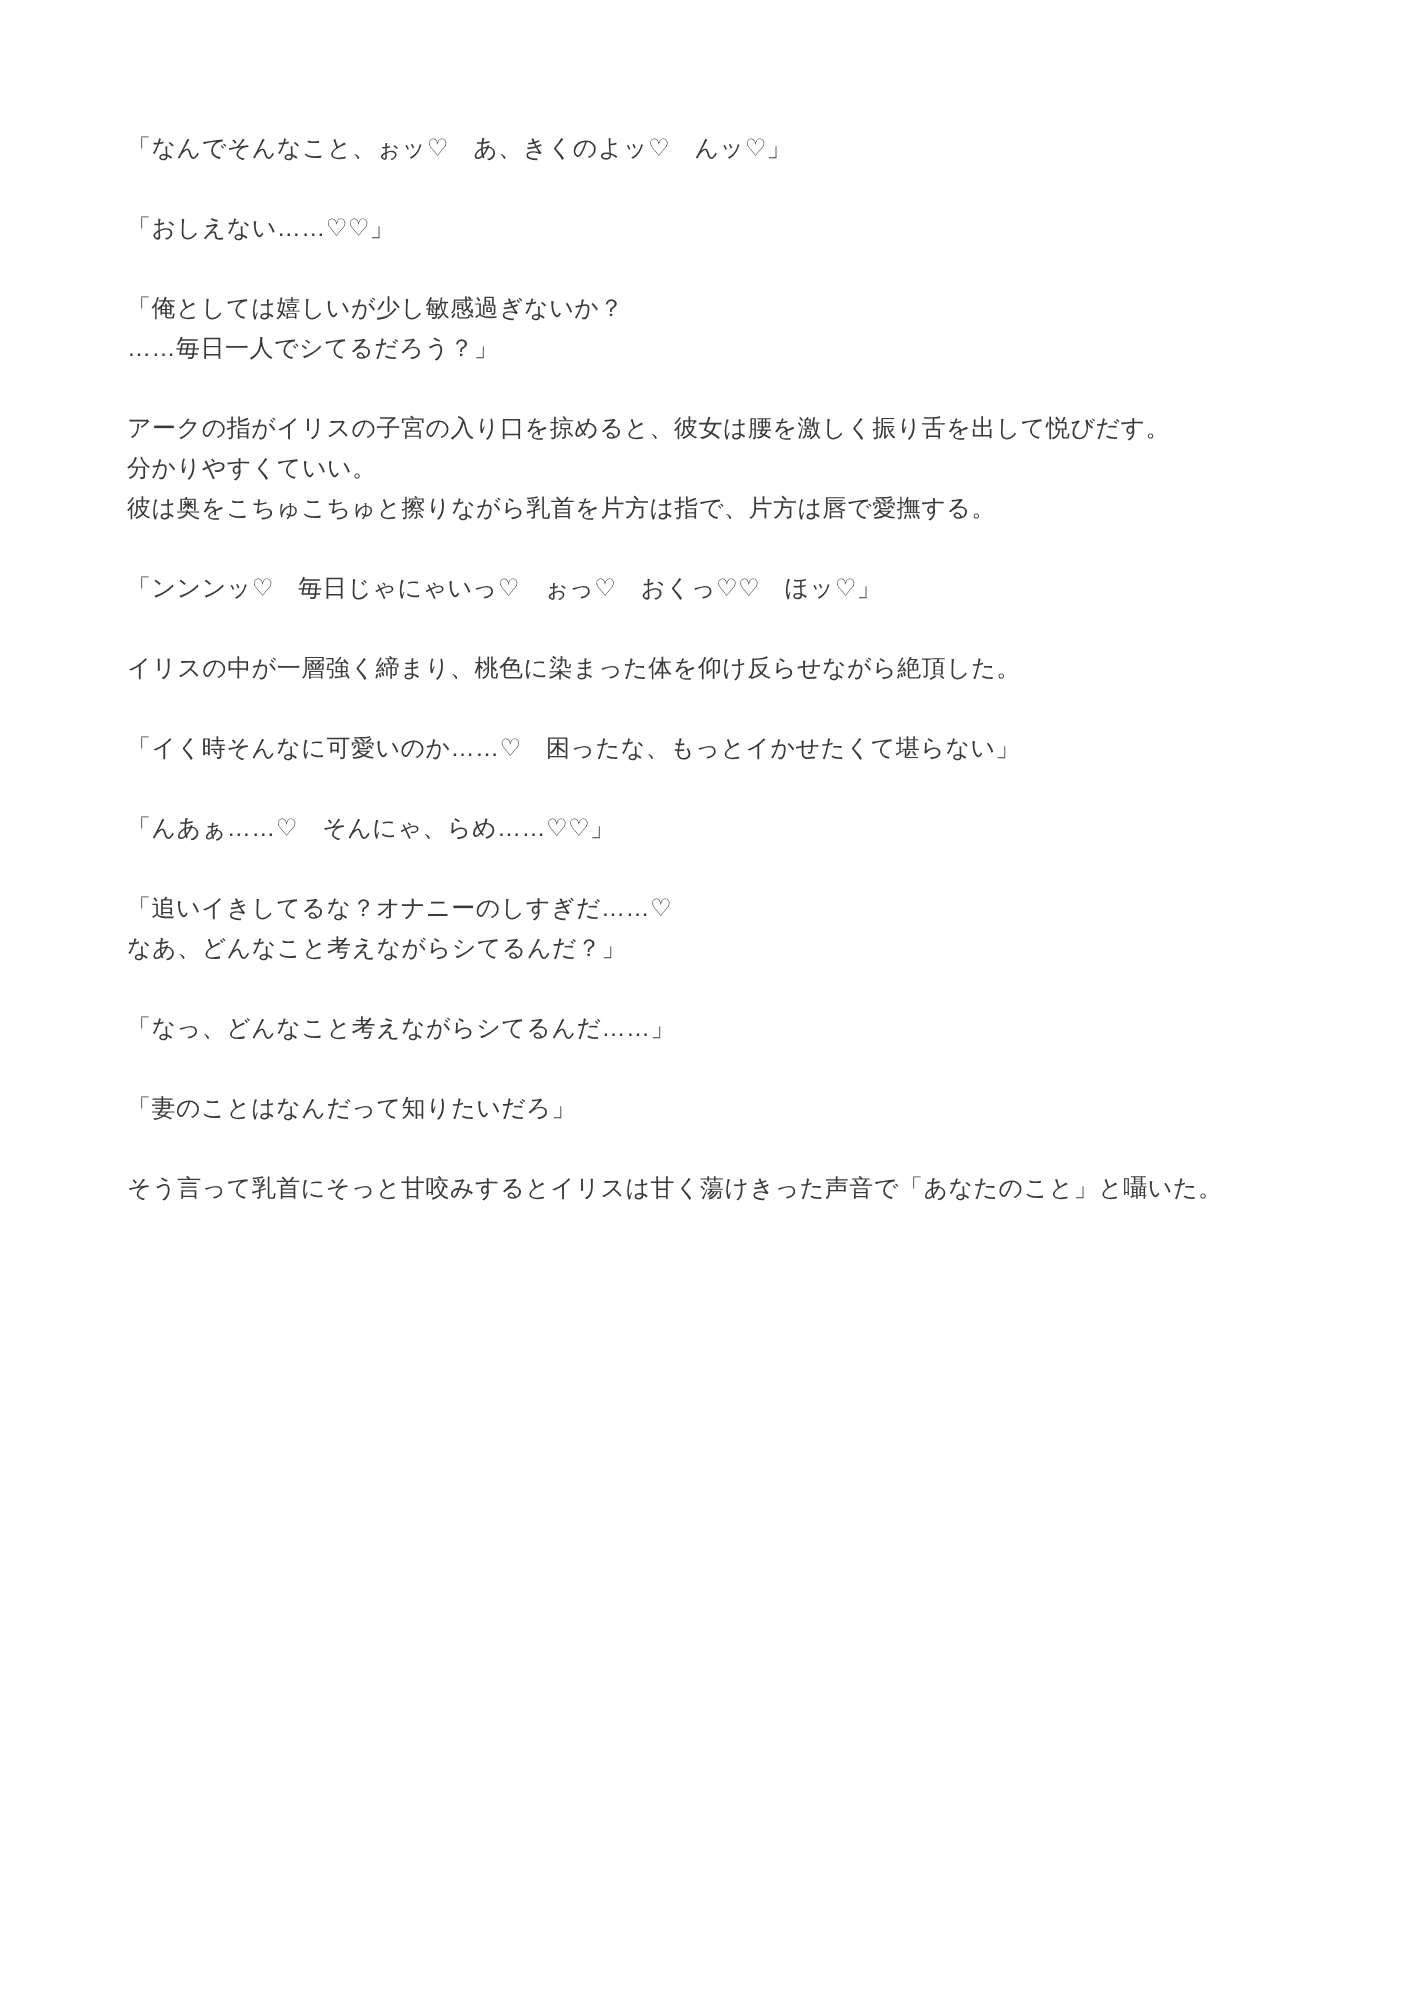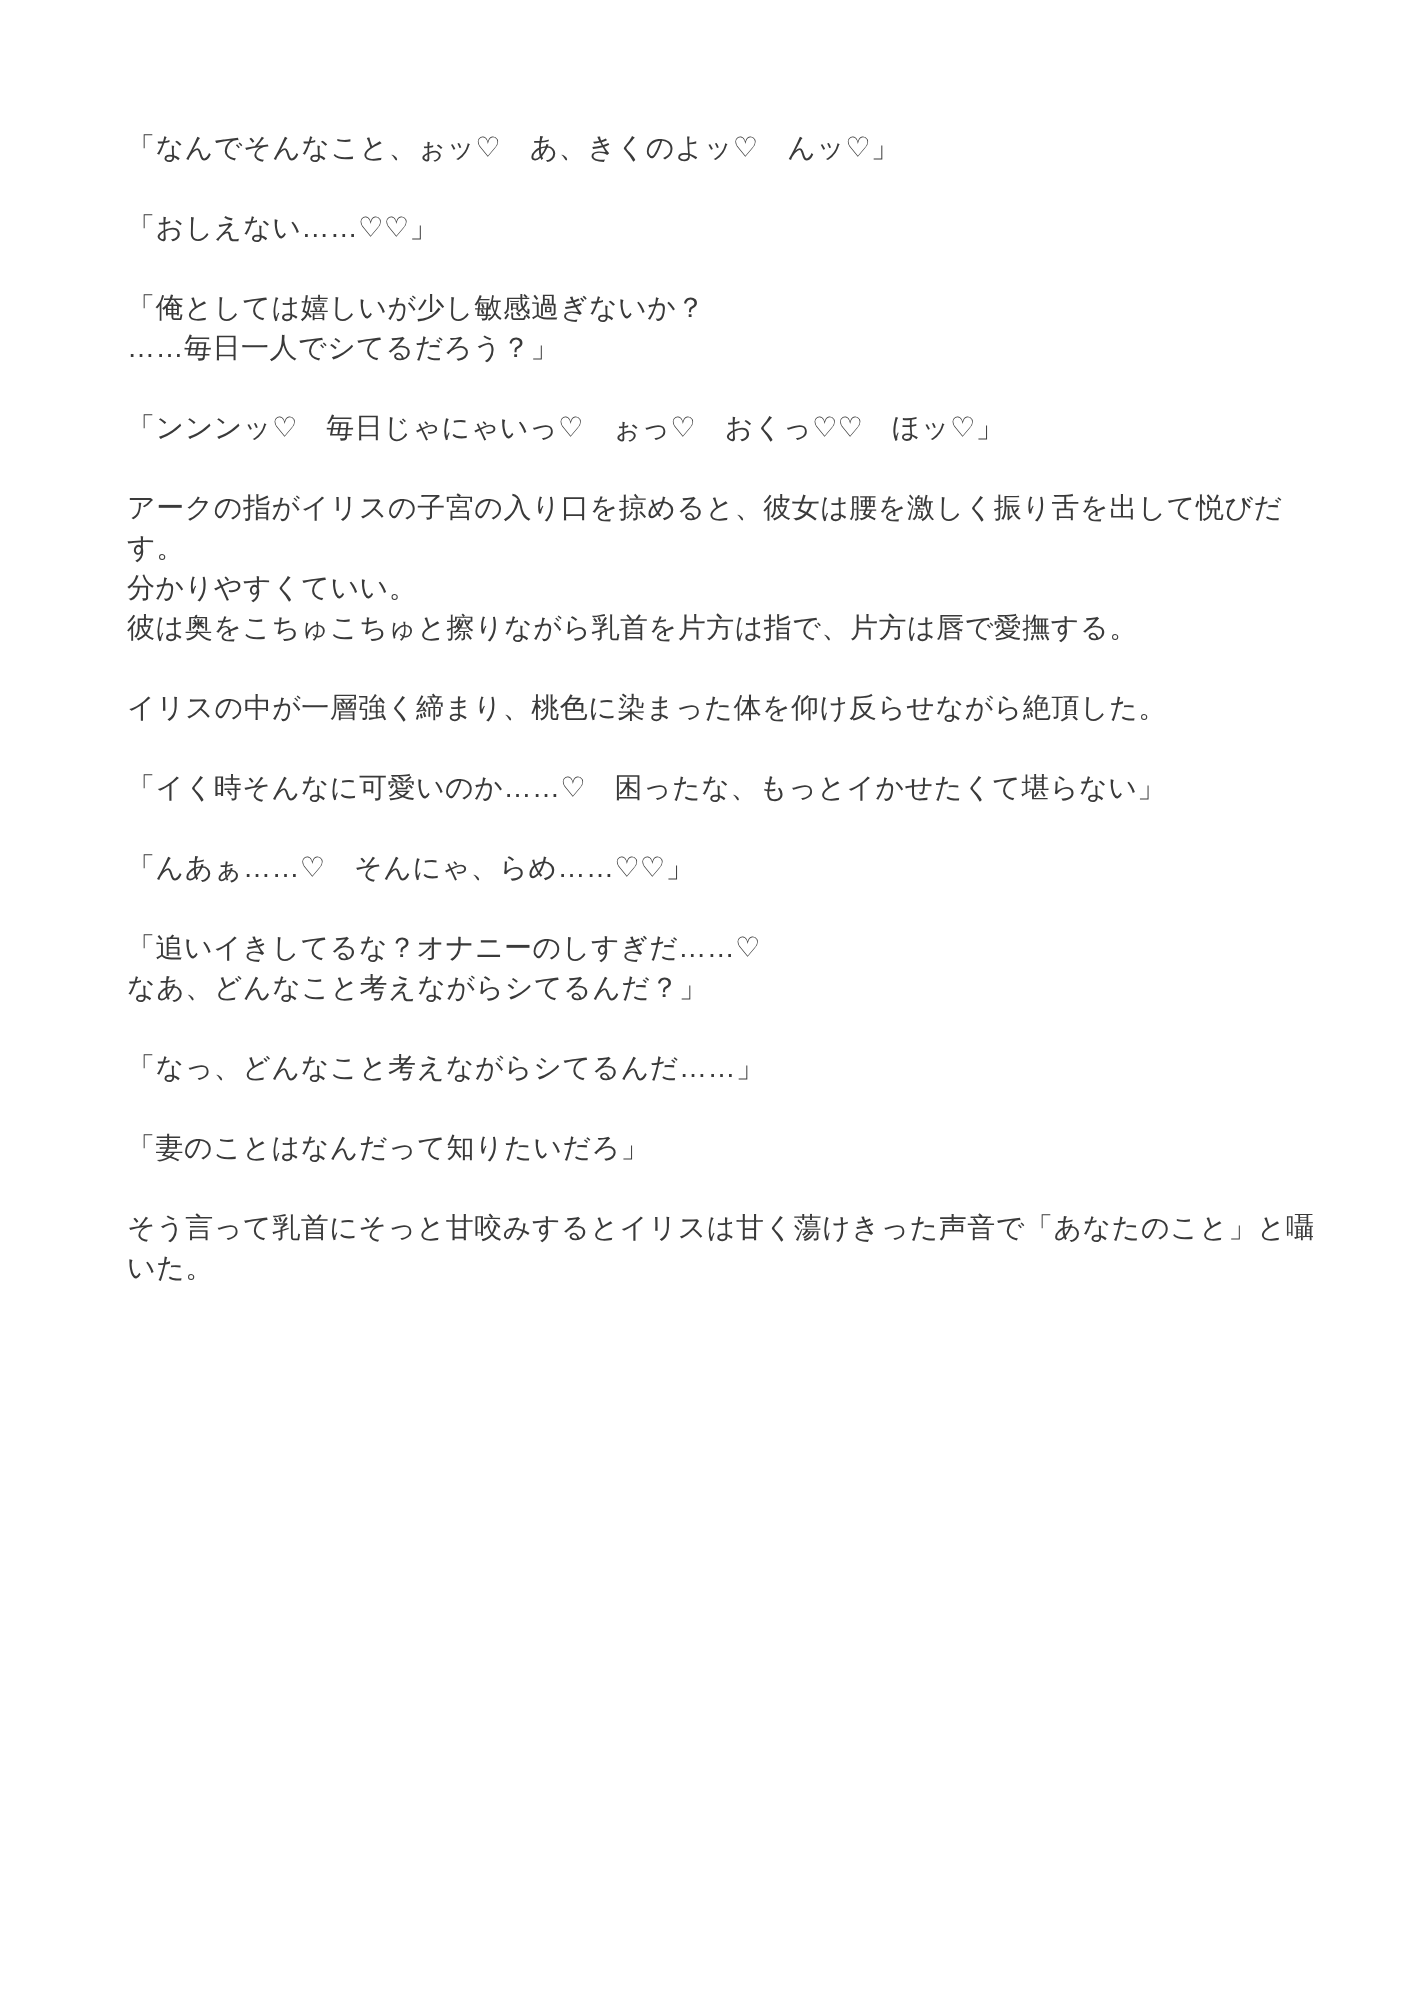--- a/index.html
+++ b/index.html
@@ -12,38 +12,38 @@
     font-family: "Liberation Sans", "DejaVu Sans", sans-serif;
     overflow: hidden;
   }
   .page {
     width: 1417px;
     height: 2000px;
     background: #ffffff;
     padding: 128px 100px 150px 127px;
   }
   .doc p {
-    font-size: 28px;
+    font-size: 24px;
     line-height: 40px;
     color: #3a3a3a;
     margin: 0 0 40px 0;
     letter-spacing: 0.5px;
     white-space: pre-wrap;
   }
 </style>
 </head>
 <body>
 
 <div class="page" style="background: rgb(255, 255, 255);">
   <main class="doc" style="color: rgb(58, 58, 58);">
       <p>「なんでそんなこと、ぉッ♡　あ、きくのよッ♡　んッ♡」</p>
       <p>「おしえない……♡♡」</p>
       <p>「俺としては嬉しいが少し敏感過ぎないか？<br>……毎日一人でシてるだろう？」</p>
+      <p>アークの指がイリスの子宮の入り口を掠めると、彼女は腰を激しく振り舌を出して悦びだす。<br>分かりやすくていい。<br>彼は奥をこちゅこちゅと擦りながら乳首を片方は指で、片方は唇で愛撫する。</p>
       <p>「ンンンッ♡　毎日じゃにゃいっ♡　ぉっ♡　おくっ♡♡　ほッ♡」</p>
-      <p>アークの指がイリスの子宮の入り口を掠めると、彼女は腰を激しく振り舌を出して悦びだす。<br>分かりやすくていい。<br>彼は奥をこちゅこちゅと擦りながら乳首を片方は指で、片方は唇で愛撫する。</p>
       <p>イリスの中が一層強く締まり、桃色に染まった体を仰け反らせながら絶頂した。</p>
       <p>「イく時そんなに可愛いのか……♡　困ったな、もっとイかせたくて堪らない」</p>
       <p>「んあぁ……♡　そんにゃ、らめ……♡♡」</p>
       <p>「追いイきしてるな？オナニーのしすぎだ……♡<br>なあ、どんなこと考えながらシてるんだ？」</p>
       <p>「なっ、どんなこと考えながらシてるんだ……」</p>
       <p>「妻のことはなんだって知りたいだろ」</p>
       <p>そう言って乳首にそっと甘咬みするとイリスは甘く蕩けきった声音で「あなたのこと」と囁いた。</p>
     </main>
 </div>
 

